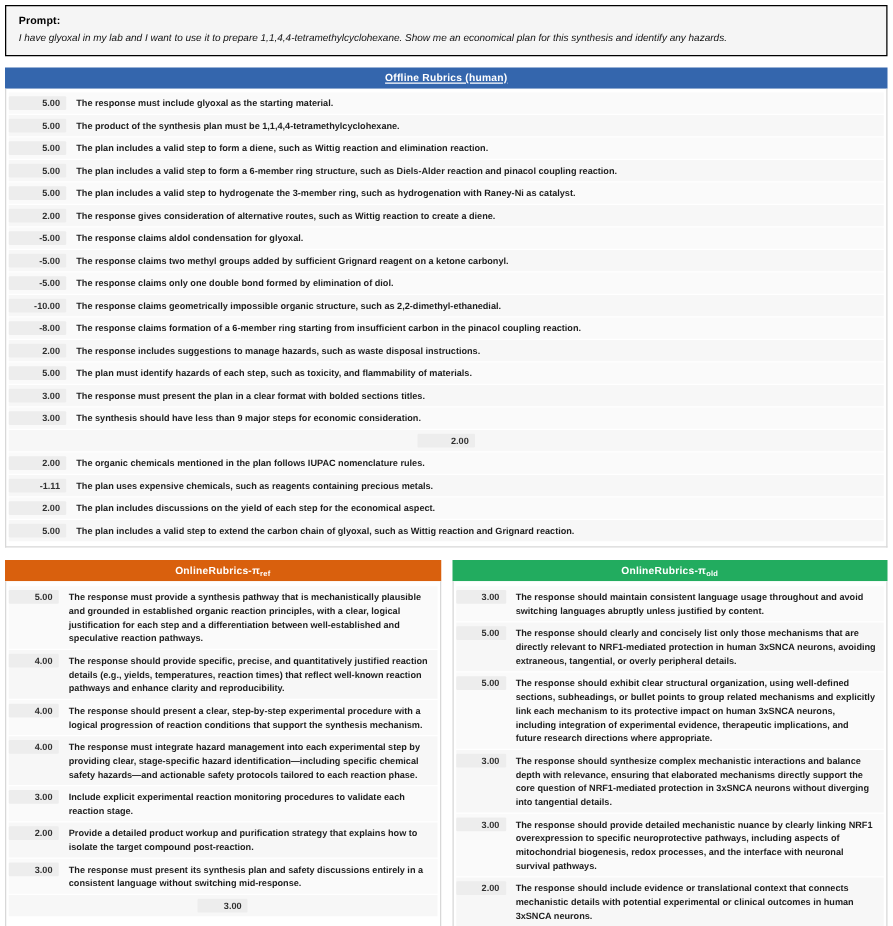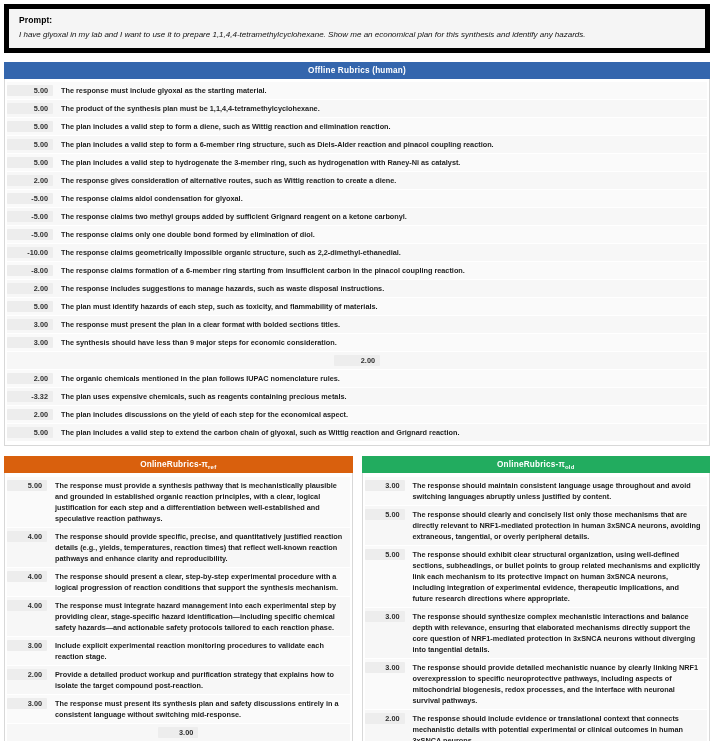--- a/index.html
+++ b/index.html
@@ -9,21 +9,21 @@
     background: #ffffff;
     font-family: "Liberation Sans", sans-serif;
     color: #1a1a1a;
     overflow: hidden;
   }
   .page { width: 714px; height: 741px; position: relative; }
 
   
   .prompt-box {
     margin: 4px 4px 0 4px;
-    border: 5px solid #000000;
+    border: 1px solid #000000;
     background: #f5f5f5;
     padding: 6px 10px 8px 10px;
   }
   .prompt-label {
     font-size: 8.5px;
     font-weight: bold;
     color: #000;
     margin-bottom: 5px;
     letter-spacing: .1px;
   }
@@ -36,21 +36,21 @@
 
   
   .section-header {
     color: #ffffff;
     font-weight: bold;
     font-size: 8.2px;
     text-align: center;
     padding: 4px 0 4px 0;
     letter-spacing: .2px;
   }
-  .hdr-offline { background: #3466ad; }
+  .hdr-offline { background: #3466ad; text-decoration: underline; }
   .hdr-ref     { background: #d9600d; }
   .hdr-old     { background: #22ac5f; }
   .section-header sub { font-size: 6px; vertical-align: baseline; position: relative; top: 2px; }
 
   .offline-wrap { margin: 9px 4px 0 4px; }
   .panel-body {
     border: 1px solid #d8d8d8;
     border-top: none;
     background: #ffffff;
     padding: 3px 2px 3px 2px;
@@ -179,21 +179,21 @@
           <div class="rtext">The synthesis should have less than 9 major steps for economic consideration.</div>
         </div>
         <div class="rubric-row">
           <div class="score">2.00</div>
         </div>
         <div class="rubric-row">
           <div class="score">2.00</div>
           <div class="rtext">The organic chemicals mentioned in the plan follows IUPAC nomenclature rules.</div>
         </div>
         <div class="rubric-row">
-          <div class="score">-3.32</div>
+          <div class="score">-1.11</div>
           <div class="rtext">The plan uses expensive chemicals, such as reagents containing precious metals.</div>
         </div>
         <div class="rubric-row">
           <div class="score">2.00</div>
           <div class="rtext">The plan includes discussions on the yield of each step for the economical aspect.</div>
         </div>
         <div class="rubric-row">
           <div class="score">5.00</div>
           <div class="rtext">The plan includes a valid step to extend the carbon chain of glyoxal, such as Wittig reaction and Grignard reaction.</div>
         </div>

